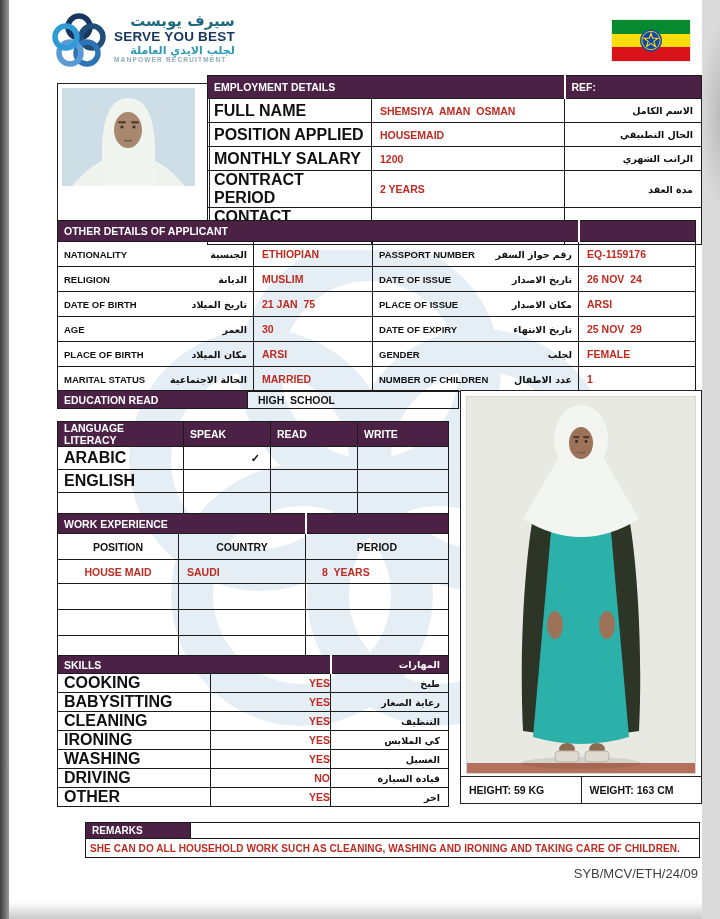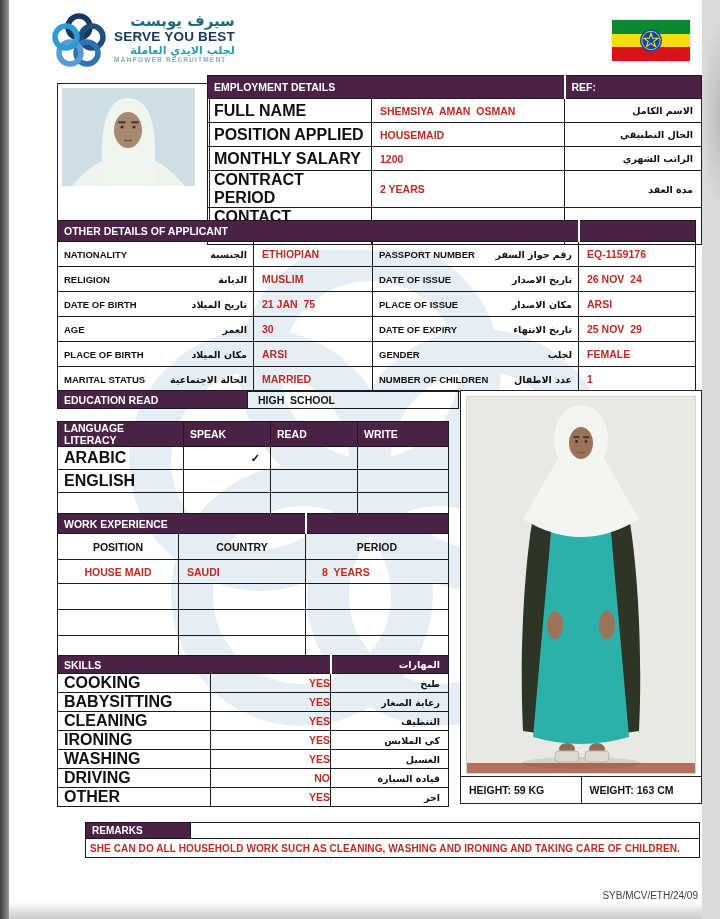--- a/index.html
+++ b/index.html
@@ -83,21 +83,21 @@
   .hw-cell + .hw-cell{border-left:1px solid #222;}
 
   .remarks{left:85px;top:822px;width:615px;}
   .remarks-head{display:flex;height:17px;}
   .remarks-bar{width:98px;background:#4b2146;color:#fff;font-weight:700;font-size:10px;
                display:flex;align-items:center;padding-left:6px;border:1px solid #1b1b1b;}
   .remarks-rest{flex:1;border:1px solid #1b1b1b;border-left:none;}
   .remarks-text{border:1px solid #1b1b1b;border-top:none;height:18px;display:flex;align-items:center;
                color:#bf2b21;font-weight:700;font-size:10px;padding-left:4px;letter-spacing:.1px;}
 
-  .footer-code{left:520px;top:890px;width:178px;text-align:right;color:#3f3f3f;font-size:10px;}
+  .footer-code{left:520px;top:866px;width:178px;text-align:right;color:#3f3f3f;font-size:13px;}
 </style>
 </head>
 <body>
 
 <div class="canvas">
 
   <svg class="watermark" width="500" height="480" viewBox="0 0 500 480">
     <g fill="none" stroke="#cddfeb" stroke-width="42">
       <circle cx="250" cy="120" r="110"></circle>
       <circle cx="360" cy="210" r="110"></circle>

